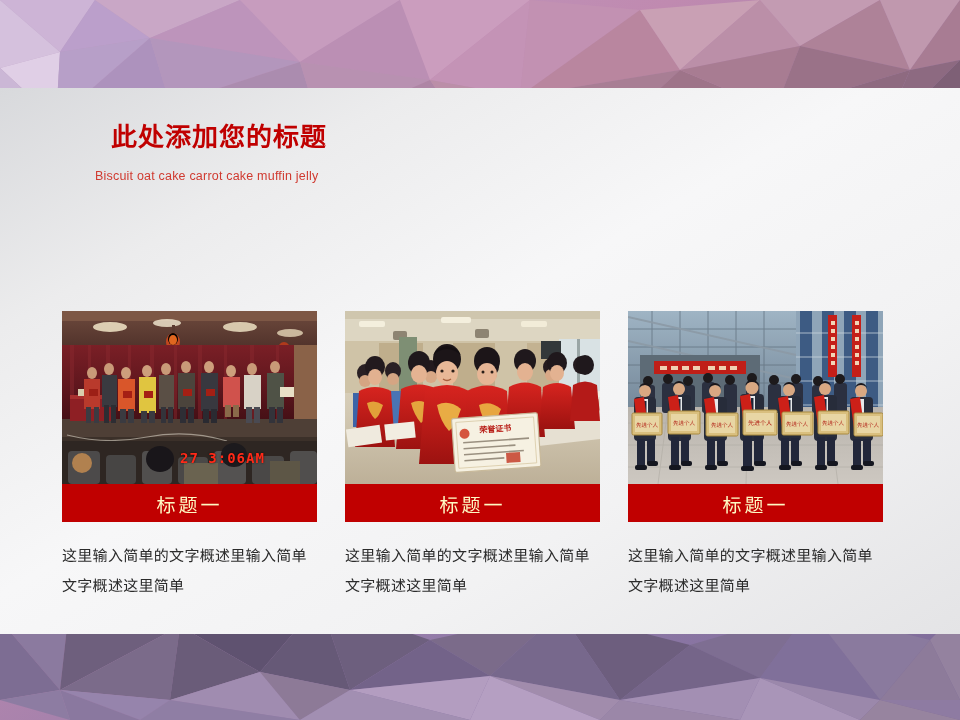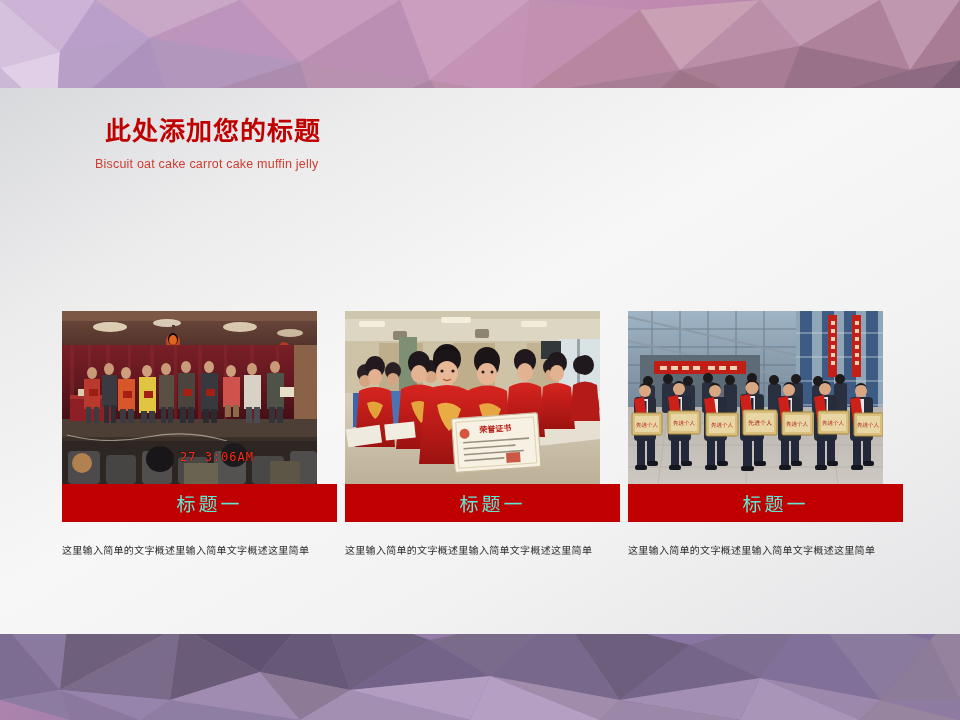--- a/index.html
+++ b/index.html
@@ -45,21 +45,21 @@
     height: 546px;
   }
 
   
   .heading-block {
     position: absolute;
     left: 95px;
     top: 18px;
   }
   .slide-title {
-    margin: 10px;
+    margin: 16px;
     font-size: 26px;
     font-weight: bold;
     color: #c00000;
     letter-spacing: 1px;
     line-height: 1.2;
     white-space: nowrap;
   }
   .slide-subtitle {
     margin: 7px 3px 0 0;
     font-size: 12.5px;
@@ -104,45 +104,44 @@
   }
   .card-photo svg { display: block; width: 255px; height: 173px; }
 
   .card-caption-bar {
     width: 255px;
     height: 38px;
     background: #c00000;
     display: flex;
     align-items: center;
     justify-content: center;
-    color: #5eead4;
-    font-family: Liberation Mono, monospace;
+    color: #fef9c3;
+    font-family: Liberation Sans, sans-serif;
     font-size: 19px;
     letter-spacing: 3px;
-    padding-left: 20px;
   }
   .card-desc {
     margin-top: 19px;
     width: 250px;
     font-family: "DejaVu Serif", "Liberation Serif", serif;
-    font-size: 10px;
+    font-size: 15px;
     color: #2b2b2b;
     line-height: 2.0;
     letter-spacing: .3px;
   }
 
   
   .photo-timestamp {
     position: absolute;
     left: 118px;
     top: 139px;
     color: #ff2a18;
     font-family: "DejaVu Sans Mono", "Liberation Mono", monospace;
-    font-size: 12px;
-    font-weight: normal;
+    font-size: 14px;
+    font-weight: bold;
     letter-spacing: 1px;
     text-shadow: 0 0 2px rgba(0,0,0,.75);
     white-space: nowrap;
   }
 </style>
 </head>
 <body>
 
 <div id="slide">
 

